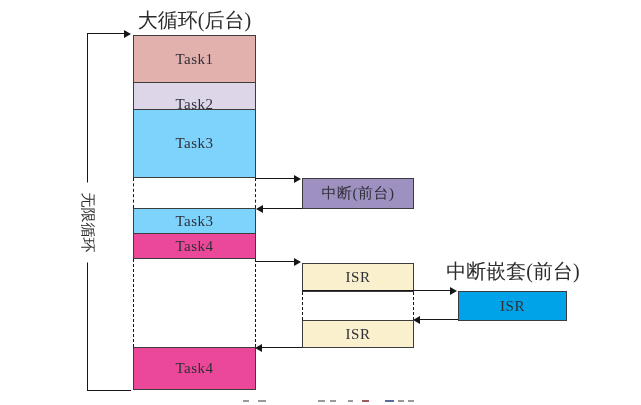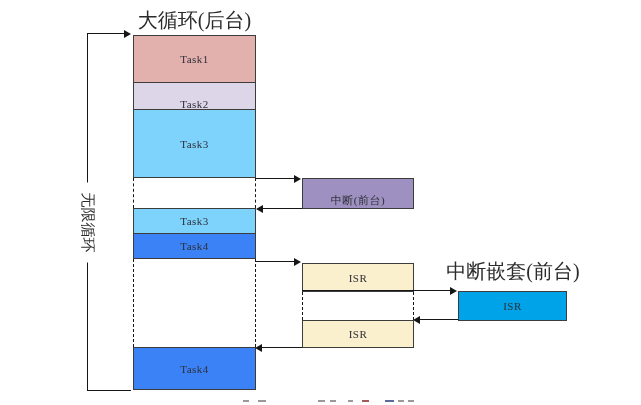--- a/index.html
+++ b/index.html
@@ -3,37 +3,37 @@
 <meta charset="utf-8">
 <style>
   html,body{margin:0;padding:0;background:#ffffff;}
   #canvas{
     position:relative;width:641px;height:405px;background:#ffffff;overflow:hidden;
     font-family:"Liberation Serif","DejaVu Serif",serif;color:#2f2f38;
   }
   .box{
     position:absolute;box-sizing:border-box;border:1px solid #3c3c3c;
     display:flex;align-items:center;justify-content:center;
-    font-size:11px;letter-spacing:0.5px;
+    font-size:15px;letter-spacing:0.5px;
   }
   .titlelab{position:absolute;text-align:center;font-size:20px;color:#2b2b2b;white-space:nowrap;}
   .hline{position:absolute;height:0;border-top:1px solid #161616;}
   .vline{position:absolute;width:0;border-left:1px solid #161616;}
   .dash-v{position:absolute;width:0;border-left:1px dashed #161616;}
   .ah-r{position:absolute;width:0;height:0;border-left:7px solid #161616;border-top:4px solid transparent;border-bottom:4px solid transparent;}
   .ah-l{position:absolute;width:0;height:0;border-right:7px solid #161616;border-top:4px solid transparent;border-bottom:4px solid transparent;}
   .loop-label{
     position:absolute;left:47px;top:214px;width:80px;height:17px;
     background:#ffffff;text-align:center;font-size:15px;line-height:17px;
     transform:rotate(90deg);white-space:nowrap;color:#2b2b2b;
   }
   .c-task1{background:#e2b0ad;}
   .c-task2{background:#dcd6e8;}
   .c-task3{background:#7dd3fc;}
-  .c-task4{background:#3b82f6;}
+  .c-task4{background:#ec4899;}
   .c-int{background:#9e90c0;}
   .c-isr{background:#faf0cd;}
   .c-nisr{background:#00a3e8;}
   .frag{position:absolute;height:2px;background:#9a9a9a;}
 </style>
 </head>
 <body>
 
 <div id="canvas">
 
@@ -65,21 +65,21 @@
     <span>Task4</span>
   </div>
 
   <div class="dash-v" style="left:133px;top:259px;height:88px;"></div>
   <div class="dash-v" style="left:255px;top:259px;height:88px;"></div>
 
   <div class="box c-task4" style="left:133px;top:347px;width:123px;height:43px;">
     <span>Task4</span>
   </div>
 
-  <div class="box c-int" style="left:302px;top:178px;width:112px;height:31px;align-items:flex-end;">
+  <div class="box c-int" style="left:302px;top:178px;width:112px;height:31px;">
     <span>中断(前台)</span>
   </div>
 
   <div class="hline" style="left:256px;top:178px;width:39px;"></div>
   <div class="ah-r" style="left:294px;top:175px;"></div>
 
   <div class="hline" style="left:263px;top:208px;width:39px;"></div>
   <div class="ah-l" style="left:256px;top:205px;"></div>
 
   <div class="box c-isr" style="left:302px;top:263px;width:112px;height:29px;">

